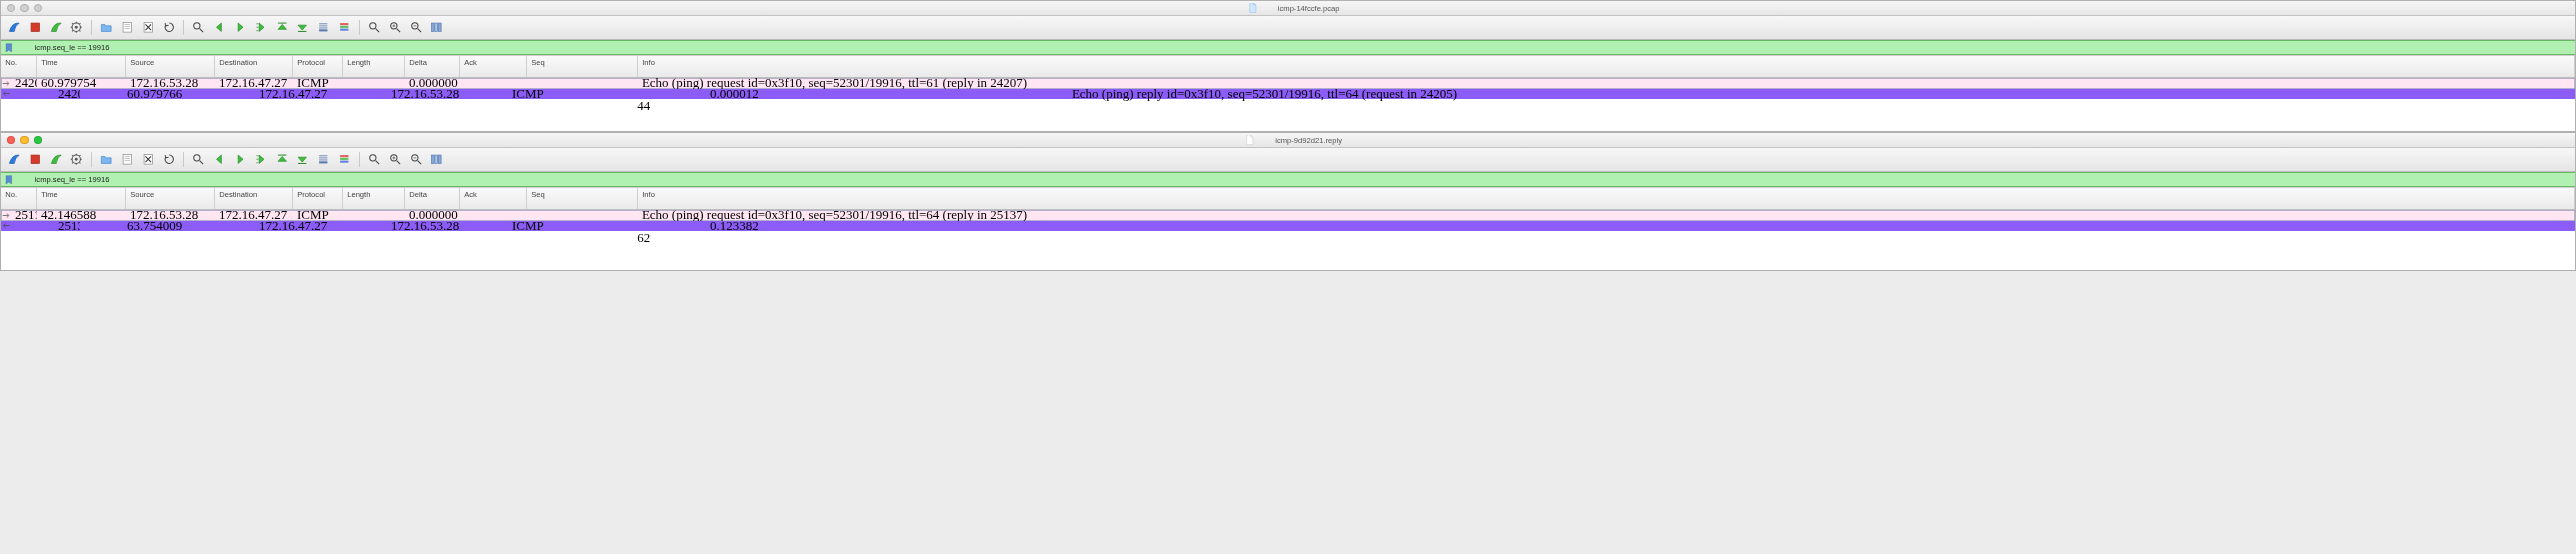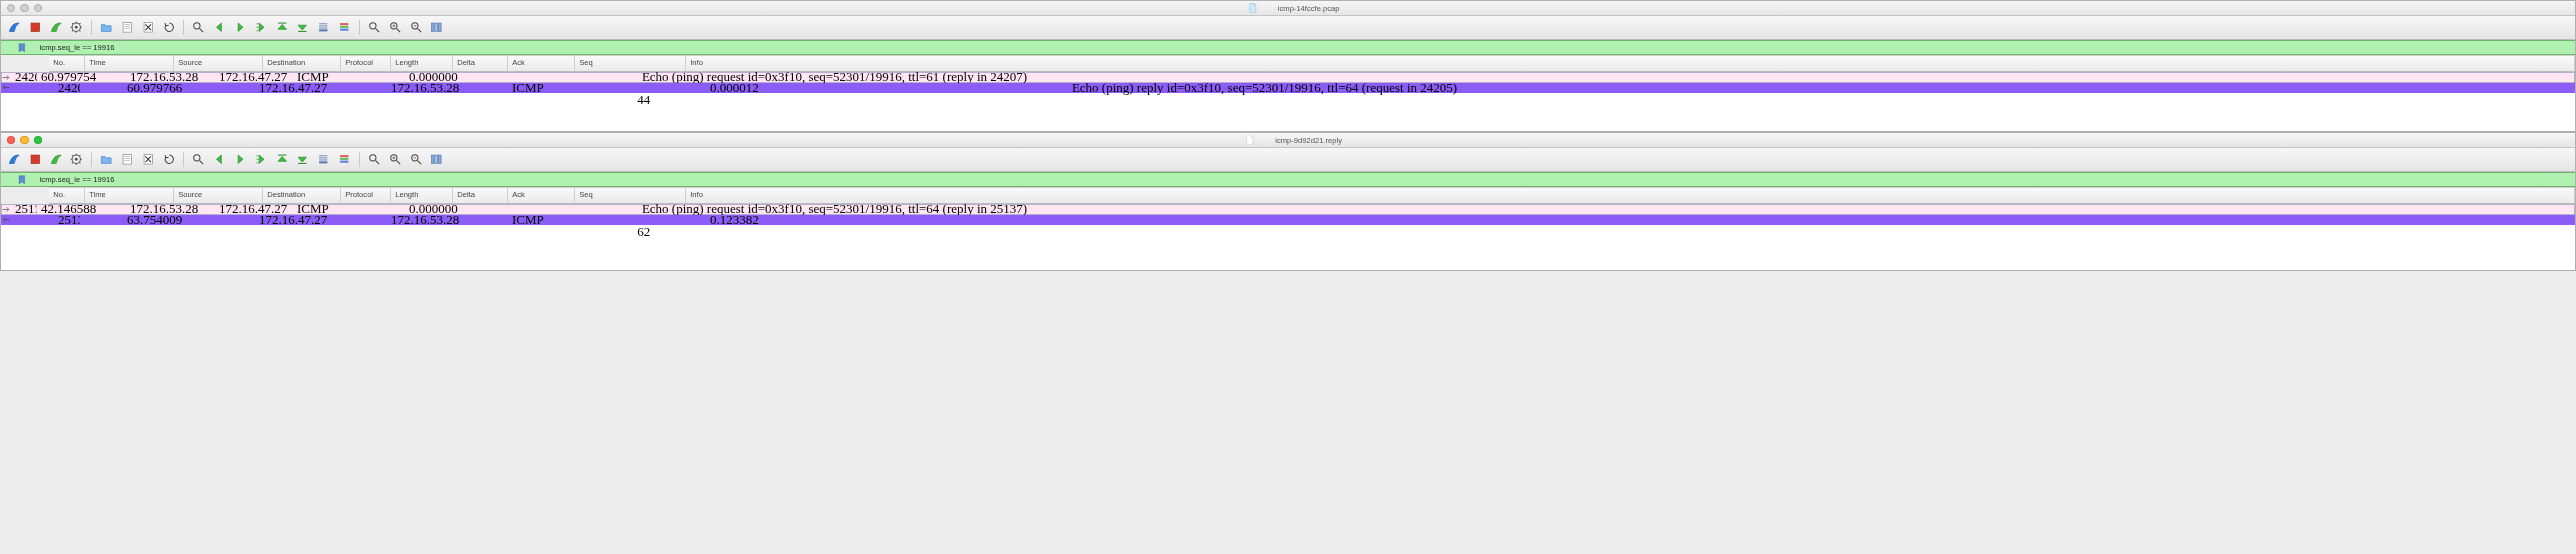--- a/index.html
+++ b/index.html
@@ -13,24 +13,24 @@
   .dot.grey { background: #d0d0d0; border: 0.3px solid #b0b0b0; }
   .dot.red { background: #ff5f57; }
   .dot.ylw { background: #ffbd2e; }
   .dot.grn { background: #28c940; }
   .titlewrap { position: absolute; left: 12px; right: 0; display: flex; justify-content: center; align-items: center; gap: 21px; pointer-events: none; color: #555; }
   .doc-icon { width: 8.3px; height: 9.7px; display: inline-block; }
   .toolbar { height: 23.6px; display: flex; align-items: center; padding: 0 4.2px; gap: 2.8px; background: linear-gradient(#f7f7f7,#e5e5e5); border-bottom: 0.7px solid #bcbcbc; }
   .tbtn { width: 18px; height: 18px; display: flex; align-items: center; justify-content: center; border-radius: 2.1px; }
   .tsep { width: 0.7px; height: 15.3px; background: #c8c8c8; margin: 0 2.8px; }
   .tbtn svg { width: 12.5px; height: 12.5px; }
-  .filterbar { height: 15.3px; display: flex; align-items: center; background: #b0f0b0; border: 0.7px solid #6ab56a; border-left: none; border-right: none; padding: 0 16px; gap: 13px; }
+  .filterbar { height: 15.3px; display: flex; align-items: center; background: #b0f0b0; border: 0.7px solid #6ab56a; border-left: none; border-right: none; padding: 0 3px; gap: 21px; }
   .filter-icon { width: 9.7px; height: 9.7px; }
   .filter-input { flex: 1; background: transparent; border: none; outline: none; font-family: "Lucida Grande", sans-serif; font-size: 7.6px; color: #222; }
-  .headers { height: 17px; display: flex; background: linear-gradient(#fafafa,#eaeaea); border-bottom: 0.7px solid #bcbcbc; border-top: 0.7px solid #d0d0d0; margin-left: 48px; }
+  .headers { height: 23px; display: flex; background: linear-gradient(#fafafa,#eaeaea); border-bottom: 0.7px solid #bcbcbc; border-top: 0.7px solid #d0d0d0; }
   .hcell { border-right: 0.7px solid #cfcfcf; padding: 1.4px 4.2px; color: #444; overflow: hidden; white-space: nowrap; }
   .rows { flex: 1; background: #fff; overflow: hidden; }
   .row { height: 10.4px; display: flex; align-items: center; position: relative; }
   .row.pink { background: #ffe6f2; }
   .row.grey { background: #8b5cf6; gap: 43px; }
   .row.sel { box-shadow: inset 0 0 0 0.7px #9aa0c0; }
   .arrow-col { width: 9.7px; display: flex; justify-content: center; align-items: center; }
   .cell { padding: 0 4.2px; overflow: hidden; white-space: nowrap; }
   .num      { width: 26px; text-align: right; }
   .numh     { width: 36px; }

